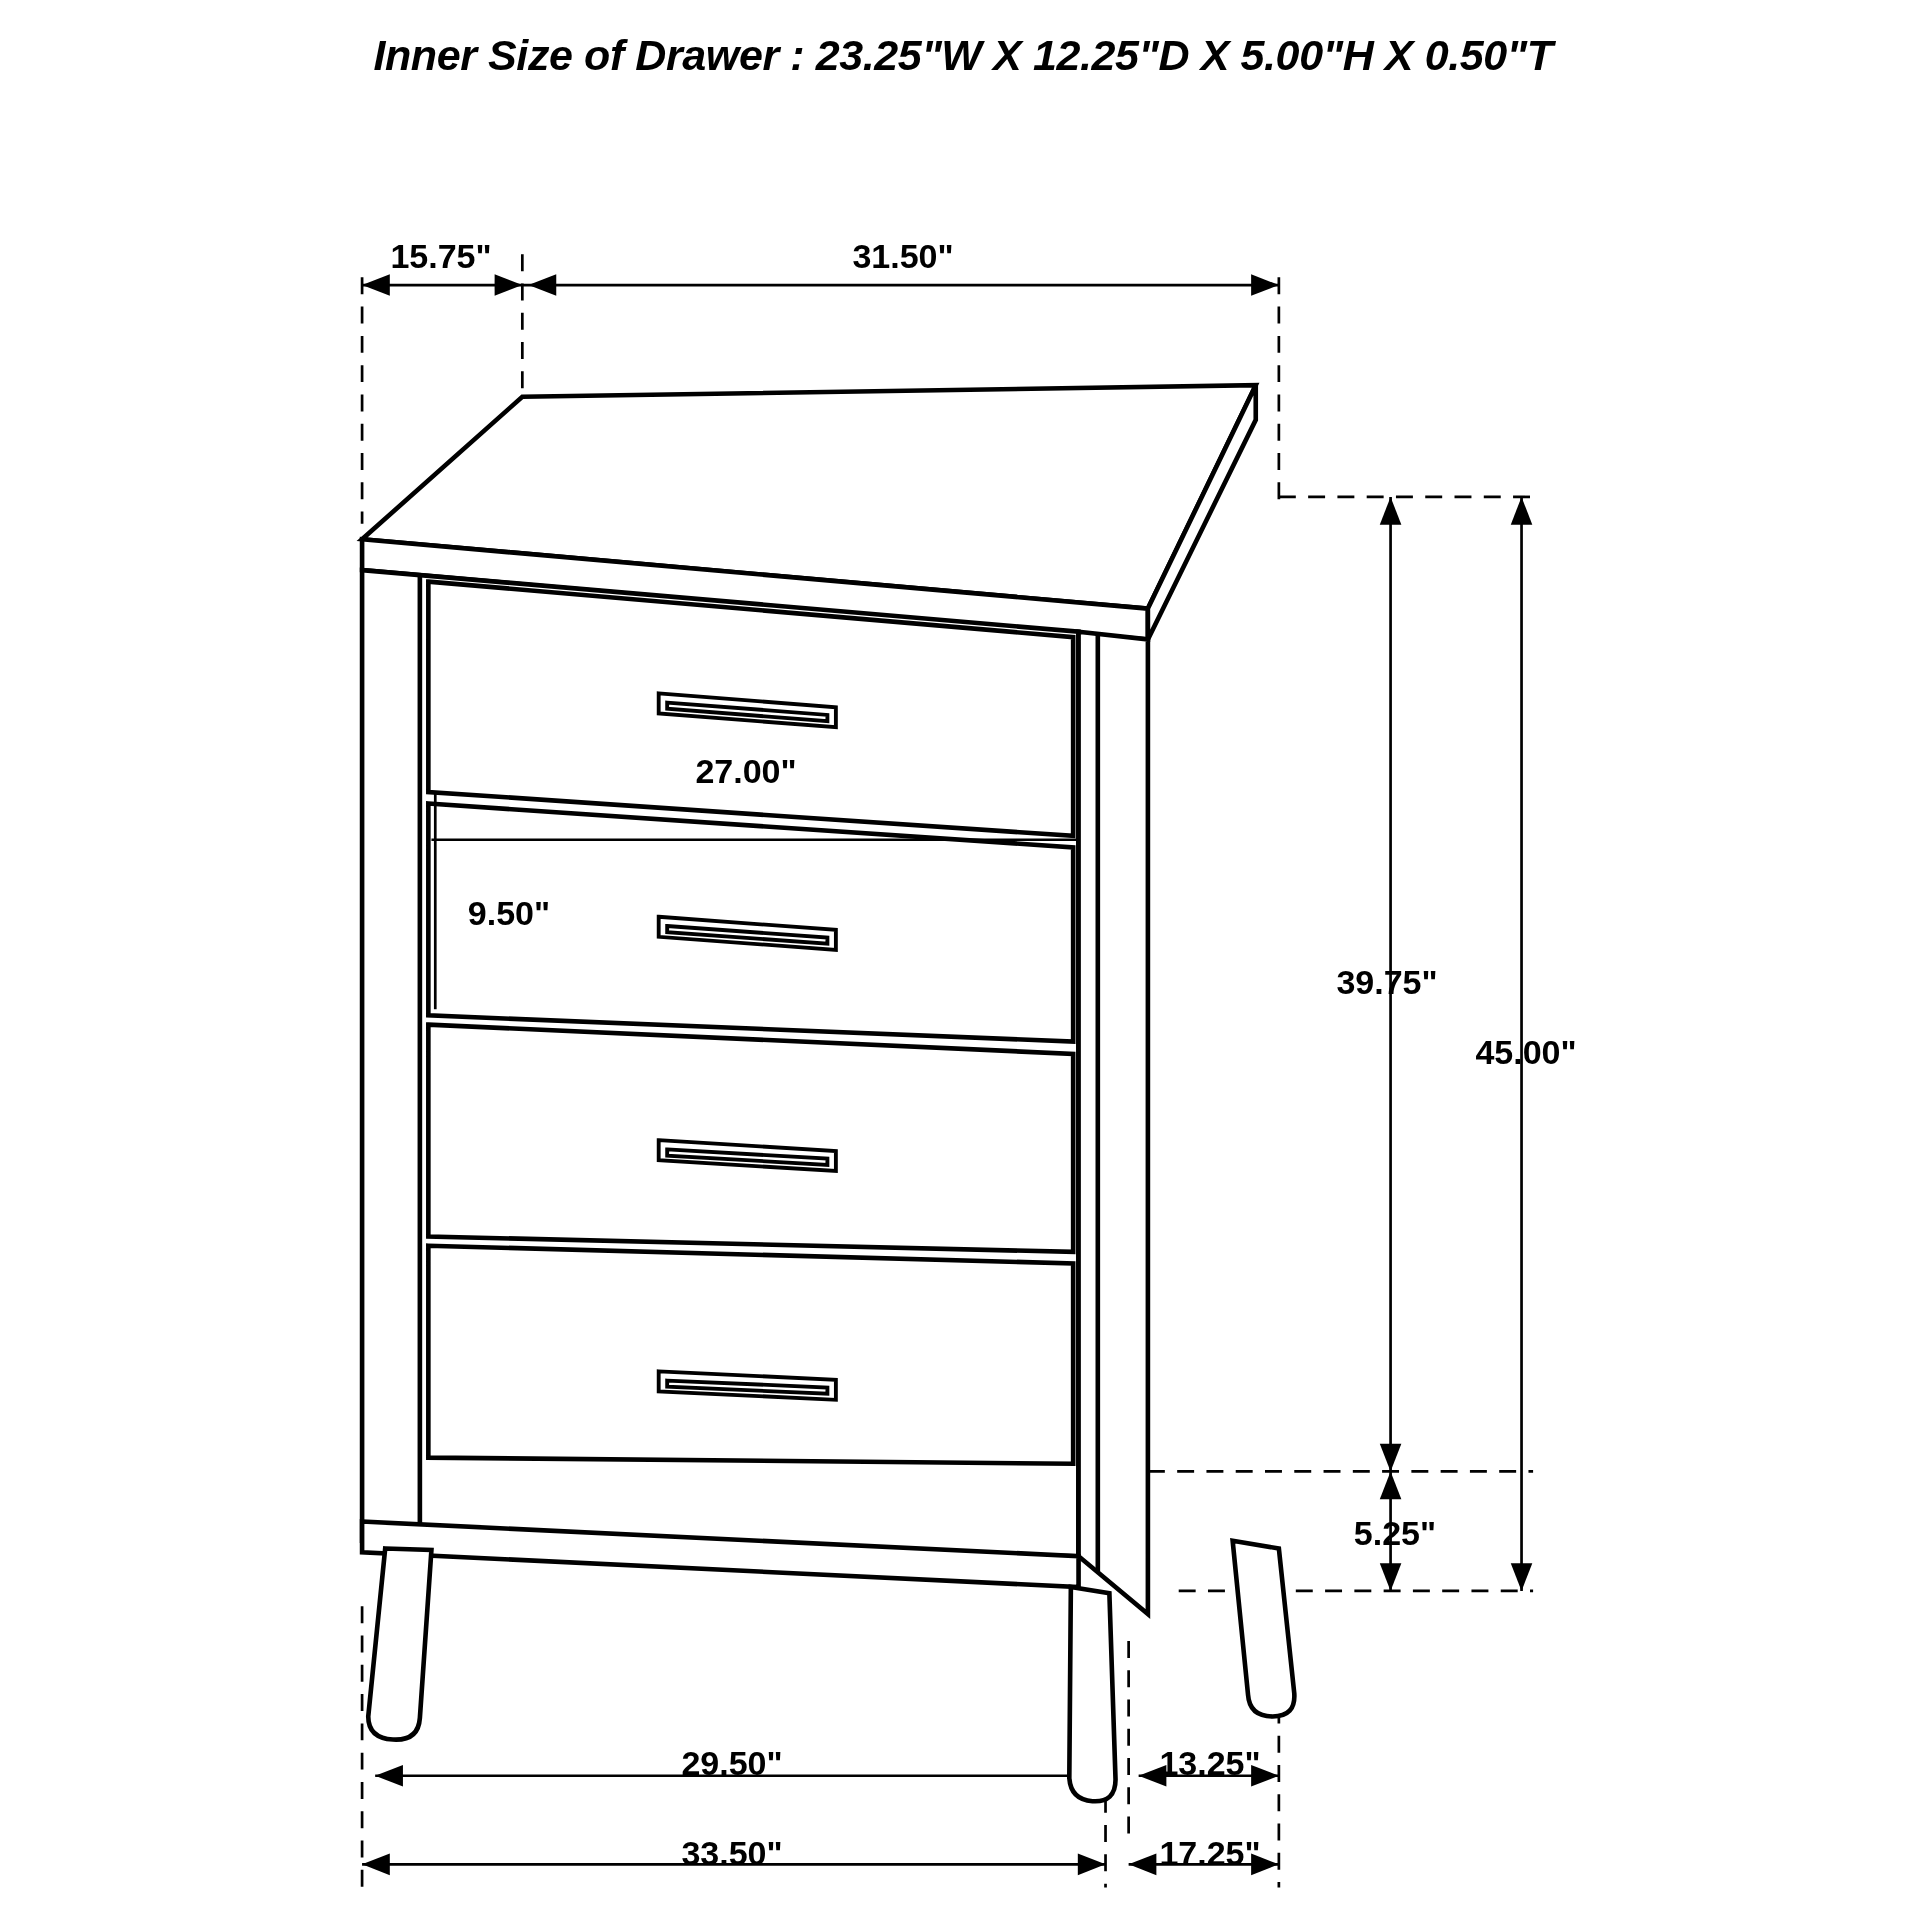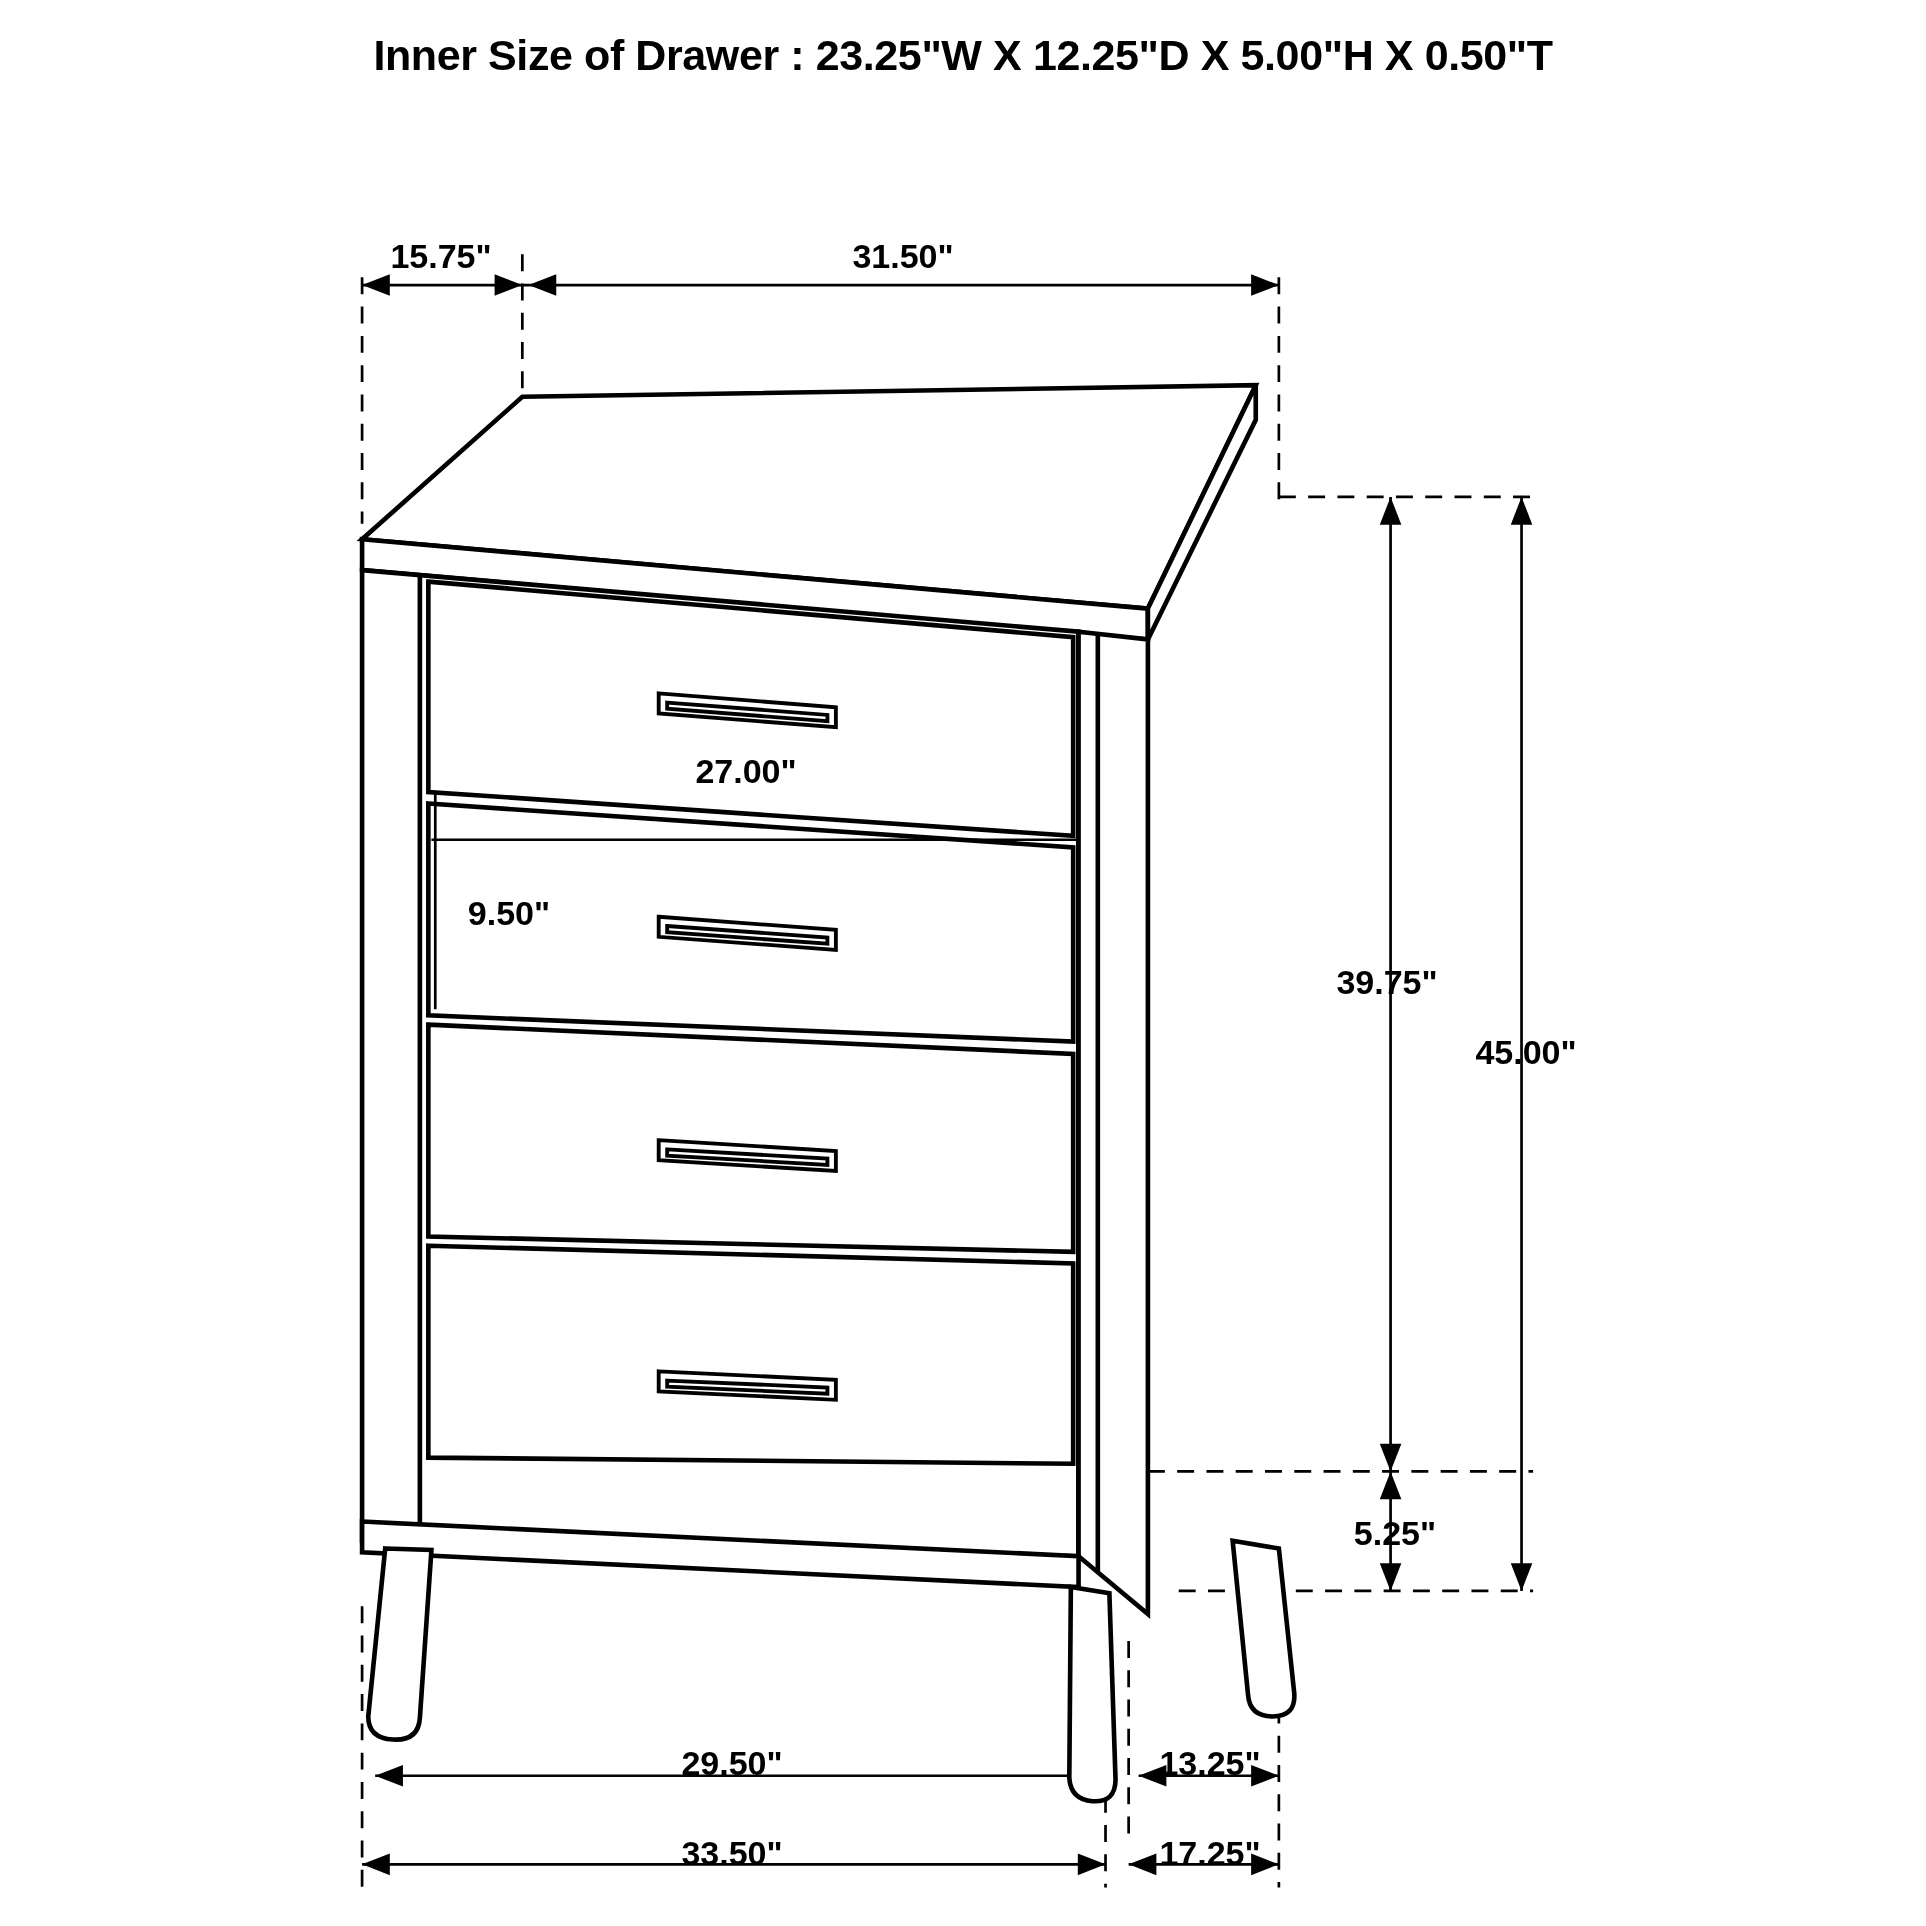--- a/index.html
+++ b/index.html
@@ -22,20 +22,21 @@
   #title {
     position: absolute;
     left: 0;
     top: 31px;
     width: 1926px;
     text-align: center;
     font-size: 43px;
     font-weight: bold;
     letter-spacing: -0.4px;
     white-space: nowrap;
+    font-style: italic;
   }
   svg#drawing {
     position: absolute;
     left: 0;
     top: 0;
     width: 1926px;
     height: 1926px;
   }
   .dimlabel {
     position: absolute;

